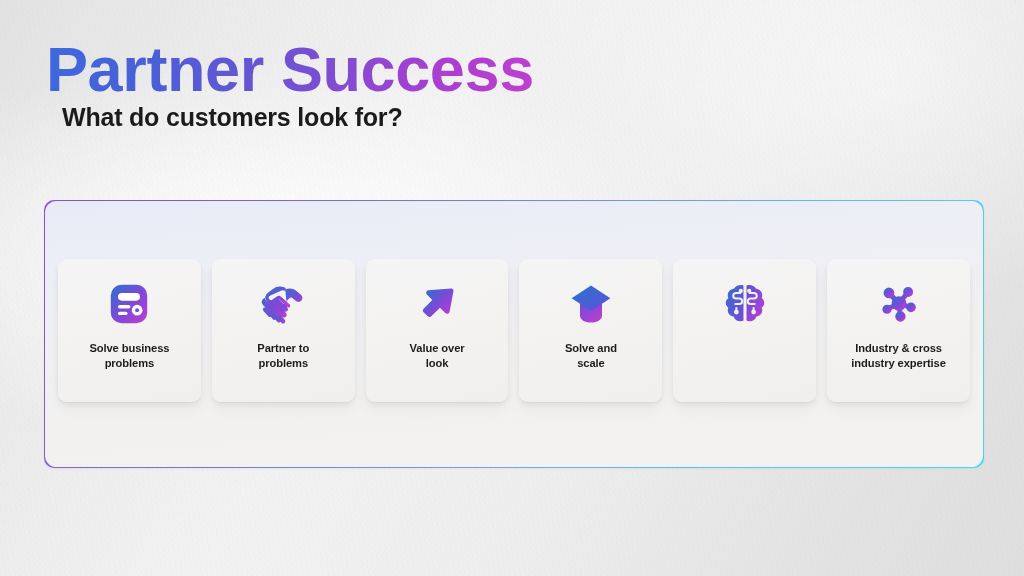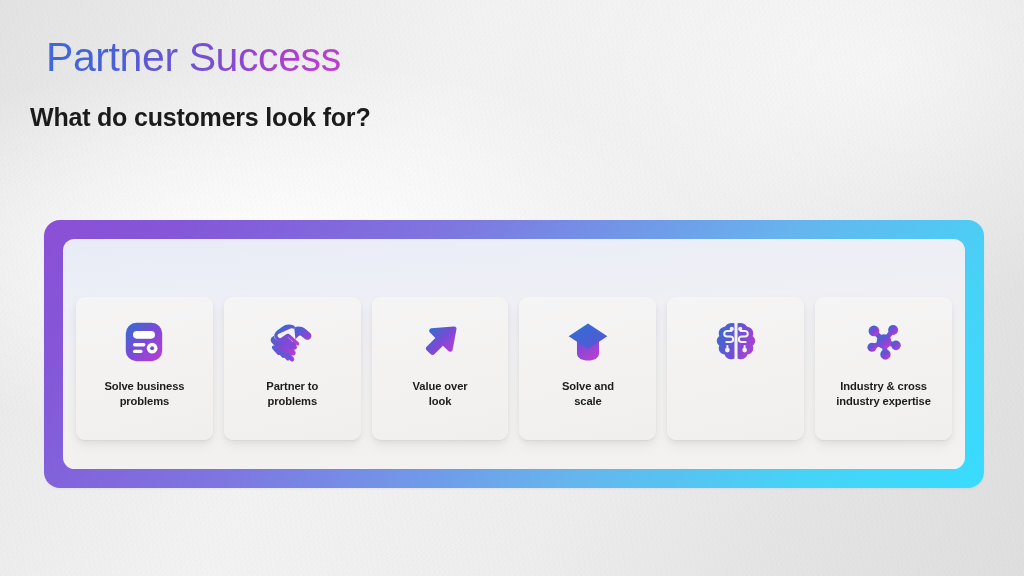--- a/index.html
+++ b/index.html
@@ -26,49 +26,49 @@
     opacity:.55;
     background-image:
       repeating-linear-gradient(27deg, rgba(0,0,0,0.012) 0px, rgba(0,0,0,0.012) 1px, rgba(255,255,255,0.013) 1px, rgba(255,255,255,0.013) 3px),
       repeating-linear-gradient(-51deg, rgba(0,0,0,0.010) 0px, rgba(0,0,0,0.010) 1px, rgba(255,255,255,0.011) 1px, rgba(255,255,255,0.011) 4px),
       repeating-linear-gradient(82deg, rgba(0,0,0,0.008) 0px, rgba(0,0,0,0.008) 1px, rgba(255,255,255,0.010) 1px, rgba(255,255,255,0.010) 5px);
   }
 
   
   .title {
     position:absolute; left:46px; top:35px;
-    font-size:41px;
-    font-weight:400;
+    font-size:63px;
+    font-weight:700;
     letter-spacing:-0.4px;
     line-height:1.08;
     background:linear-gradient(95deg,#3e69dd 0%, #4a5fd6 22%, #7a4ed2 56%, #a93fd0 80%, #be3fcf 100%);
     -webkit-background-clip:text;
     background-clip:text;
     color:transparent;
     -webkit-text-fill-color:transparent;
     white-space:nowrap;
   }
 
   .subtitle {
-    position:absolute; left:30px; top:103px;
+    position:absolute; left:62px; top:103px;
     font-size:25px;
     font-weight:700;
     color:#1b1b1b;
     letter-spacing:-0.2px;
     white-space:nowrap;
     text-align:center;
   }
 
   
   .panel-wrap {
     position:absolute;
-    left:44px; top:220px;
+    left:44px; top:200px;
     width:940px; height:268px;
-    border-radius:16px;
-    padding:19px;
+    border-radius:10px;
+    padding:1px;
     background:linear-gradient(132deg,#8b4fd6 0%, #8457d8 12%, #7f74e0 34%, #66b4ee 64%, #46d3f7 84%, #37dcff 100%);
     box-shadow:0 1px 3px rgba(0,0,0,0.05);
   }
   .panel {
     width:100%; height:100%;
     border-radius:11.5px;
     background:linear-gradient(176deg, #e8eaf6 0%, #eceef7 16%, #f0f0f3 42%, #f2f1f0 66%, #f3f2f1 100%);
     position:relative;
     overflow:hidden;
   }

